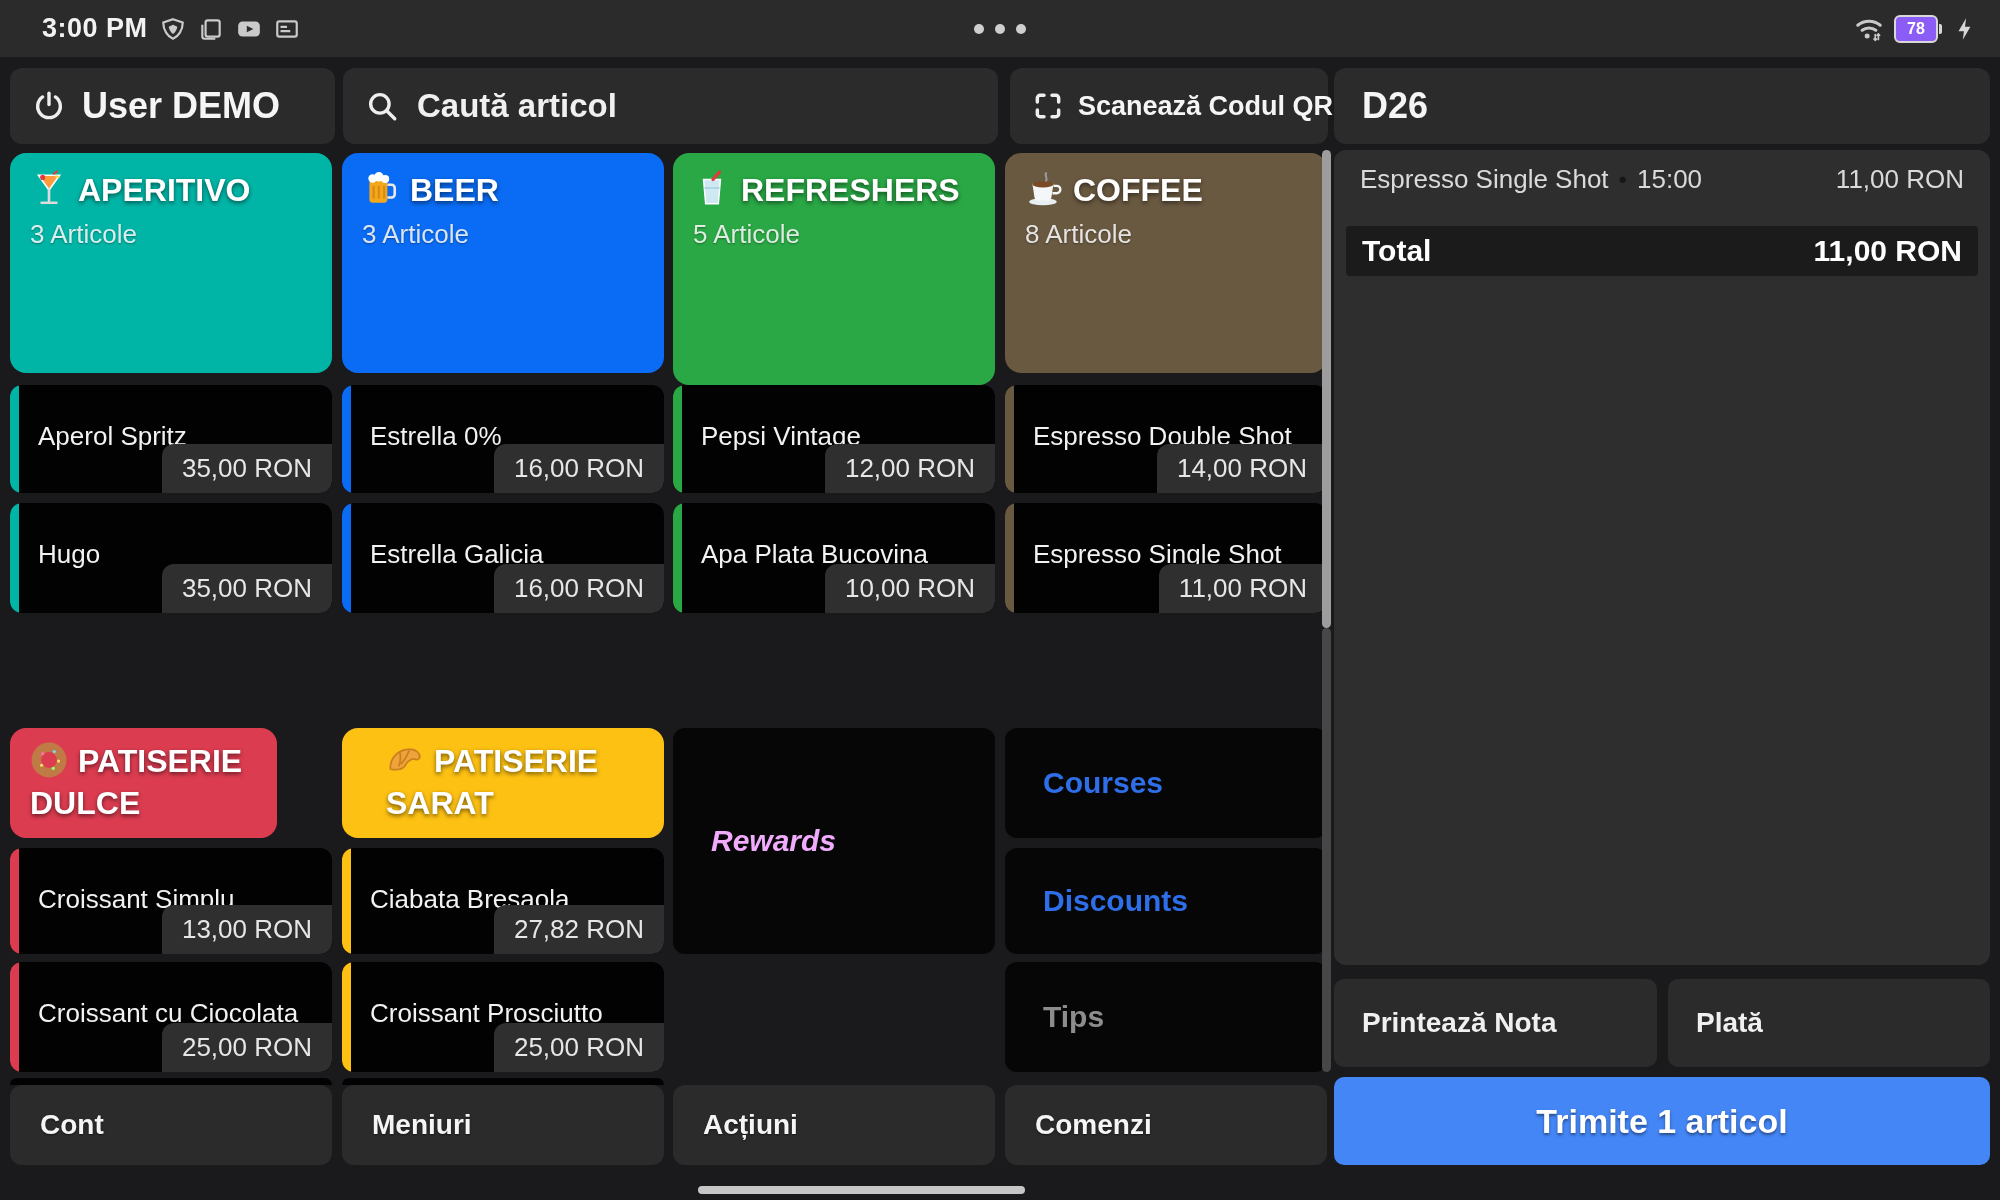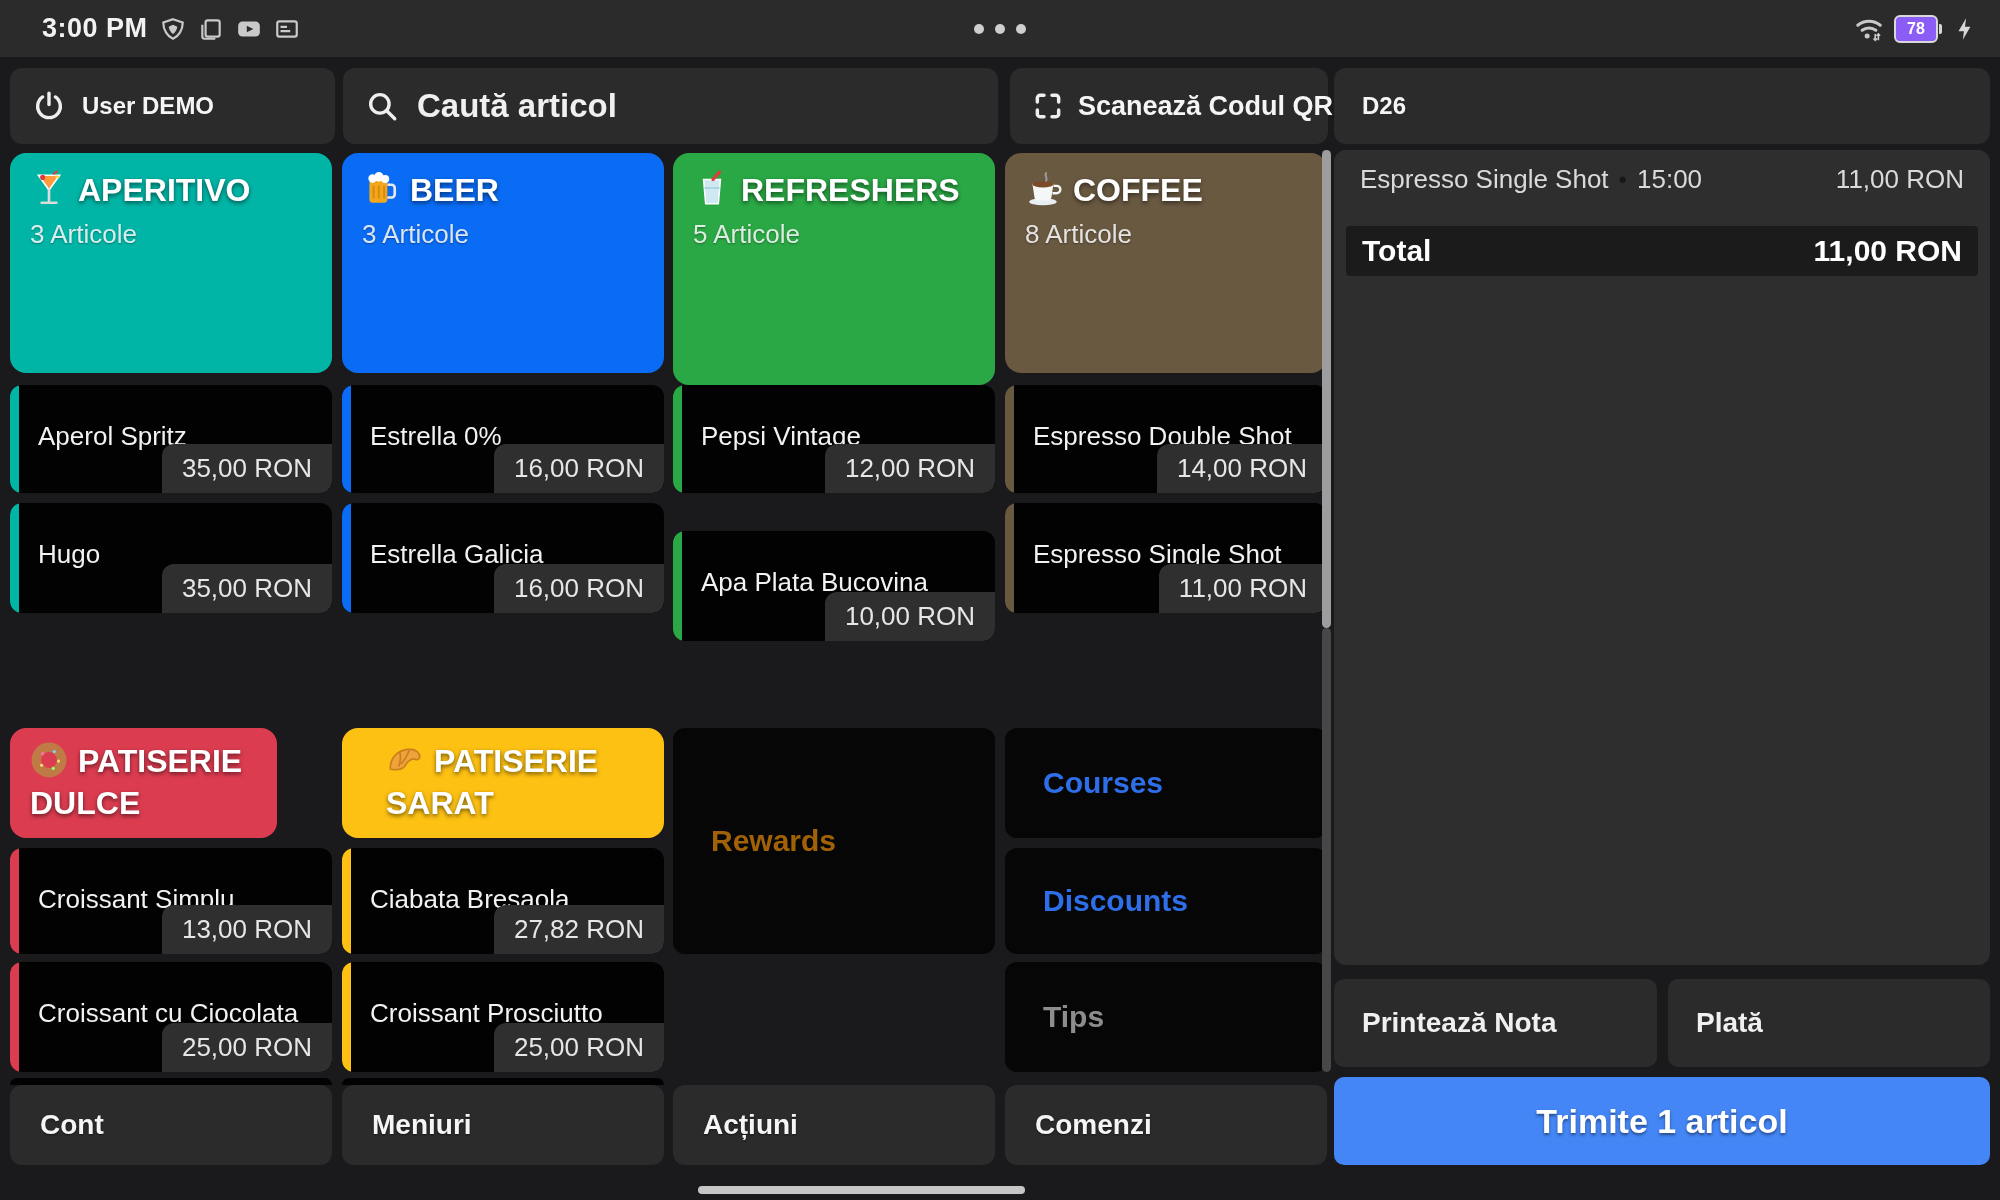--- a/index.html
+++ b/index.html
@@ -17,21 +17,21 @@
   .sb-dot{width:10px;height:10px;border-radius:50%;background:#cfcfcf;}
   .sb-right{position:absolute;right:22px;top:0;height:57px;display:flex;align-items:center;gap:10px;}
   .battery{display:flex;align-items:center;}
   .batt-body{width:40px;height:24px;border:2.5px solid #d8d8d8;border-radius:6px;display:flex;
              align-items:center;justify-content:center;font-size:16px;font-weight:700;color:#fff;background:#8b5cf6;}
   .batt-nub{width:3px;height:10px;background:#d8d8d8;border-radius:0 2px 2px 0;margin-left:1px;}
 
   
   .bar-btn{position:absolute;top:68px;height:76px;background:#2b2b2b;border-radius:12px;
            display:flex;align-items:center;padding:0 22px;box-sizing:border-box;gap:16px;}
-  .bar-label{font-size:24px;font-weight:700;color:#f5f5f5;white-space:nowrap;}
+  .bar-label{font-size:36px;font-weight:700;color:#f5f5f5;white-space:nowrap;}
   .search-input{background:transparent;border:none;outline:none;flex:1;font-family:"Liberation Sans",sans-serif;
                 font-size:33px;font-weight:700;color:#f5f5f5;}
   .search-input::placeholder{color:#f0f0f0;opacity:1;font-weight:700;}
 
   
   .tile{position:absolute;border-radius:16px;box-sizing:border-box;padding:16px 16px 0 20px;overflow:hidden;}
   .tile-title{font-size:32px;font-weight:700;line-height:42px;color:#fff;
               text-shadow:0 2px 4px rgba(0,0,0,.55);}
   .tile-ico{display:inline-block;width:38px;height:38px;vertical-align:-7px;margin-right:10px;}
   .tile-count{margin-top:8px;font-size:26px;color:rgba(255,255,255,.85);text-shadow:0 1px 2px rgba(0,0,0,.35);}
@@ -234,21 +234,21 @@
   <div class="card" style="left:10px;top:503px;width:322px;height:110px;">
     <span class="stripe" style="background-color: rgb(0, 181, 166);"></span>
     <span class="card-name">Hugo</span>
     <span class="price-badge">35,00 RON</span>
   </div>
   <div class="card" style="left:342px;top:503px;width:322px;height:110px;">
     <span class="stripe" style="background-color: rgb(10, 108, 244);"></span>
     <span class="card-name">Estrella Galicia</span>
     <span class="price-badge">16,00 RON</span>
   </div>
-  <div class="card" style="left:673px;top:503px;width:322px;height:110px;margin-top:28px;">
+  <div class="card" style="left:673px;top:503px;width:322px;height:110px;">
     <span class="stripe" style="background-color: rgb(42, 168, 69);"></span>
     <span class="card-name">Apa Plata Bucovina</span>
     <span class="price-badge">10,00 RON</span>
   </div>
   <div class="card" style="left:1005px;top:503px;width:322px;height:110px;">
     <span class="stripe" style="background-color: rgb(106, 89, 65);"></span>
     <span class="card-name">Espresso Single Shot</span>
     <span class="price-badge">11,00 RON</span>
   </div>
 
@@ -264,21 +264,21 @@
           </svg></span><span>PATISERIE DULCE</span></div>
   </div>
   <div class="tile" style="left: 342px; top: 728px; width: 322px; height: 110px; padding-top: 12px; background-color: rgb(253, 193, 19); padding-left: 44px;">
     <div class="tile-title"><span class="tile-ico"><svg viewBox="0 0 36 36">
             <path d="M4 26C4 15 13 7 24 8c4 .4 8 3 8 7 0 2-2 3-4 2.5C26 16 21 18 19 22c-1.5 3-5 5-8 5-3.5 0-7 .5-7-1z" fill="#efa33a" stroke="#c97f1d" stroke-width="1.6"></path>
             <path d="M13 10c1 4 1 9-1 14M22 9c-2 4-3 8-8 13" stroke="#c97f1d" stroke-width="1.6" fill="none"></path>
           </svg></span><span>PATISERIE SARAT</span></div>
   </div>
 
   <div class="func-card" style="left:673px;top:728px;width:322px;height:226px;">
-    <span style="color: #a16207;">Rewards</span>
+    <span style="color: #f0abfc; font-style: italic;">Rewards</span>
   </div>
   <div class="func-card" style="left:1005px;top:848px;width:322px;height:106px;">
     <span style="color: rgb(46, 110, 232);">Discounts</span>
   </div>
   <div class="func-card" style="left:1005px;top:728px;width:322px;height:110px;">
     <span style="color: rgb(46, 110, 232);">Courses</span>
   </div>
   <div class="func-card" style="left:1005px;top:962px;width:322px;height:110px;">
     <span style="color: rgb(141, 141, 141);">Tips</span>
   </div>

